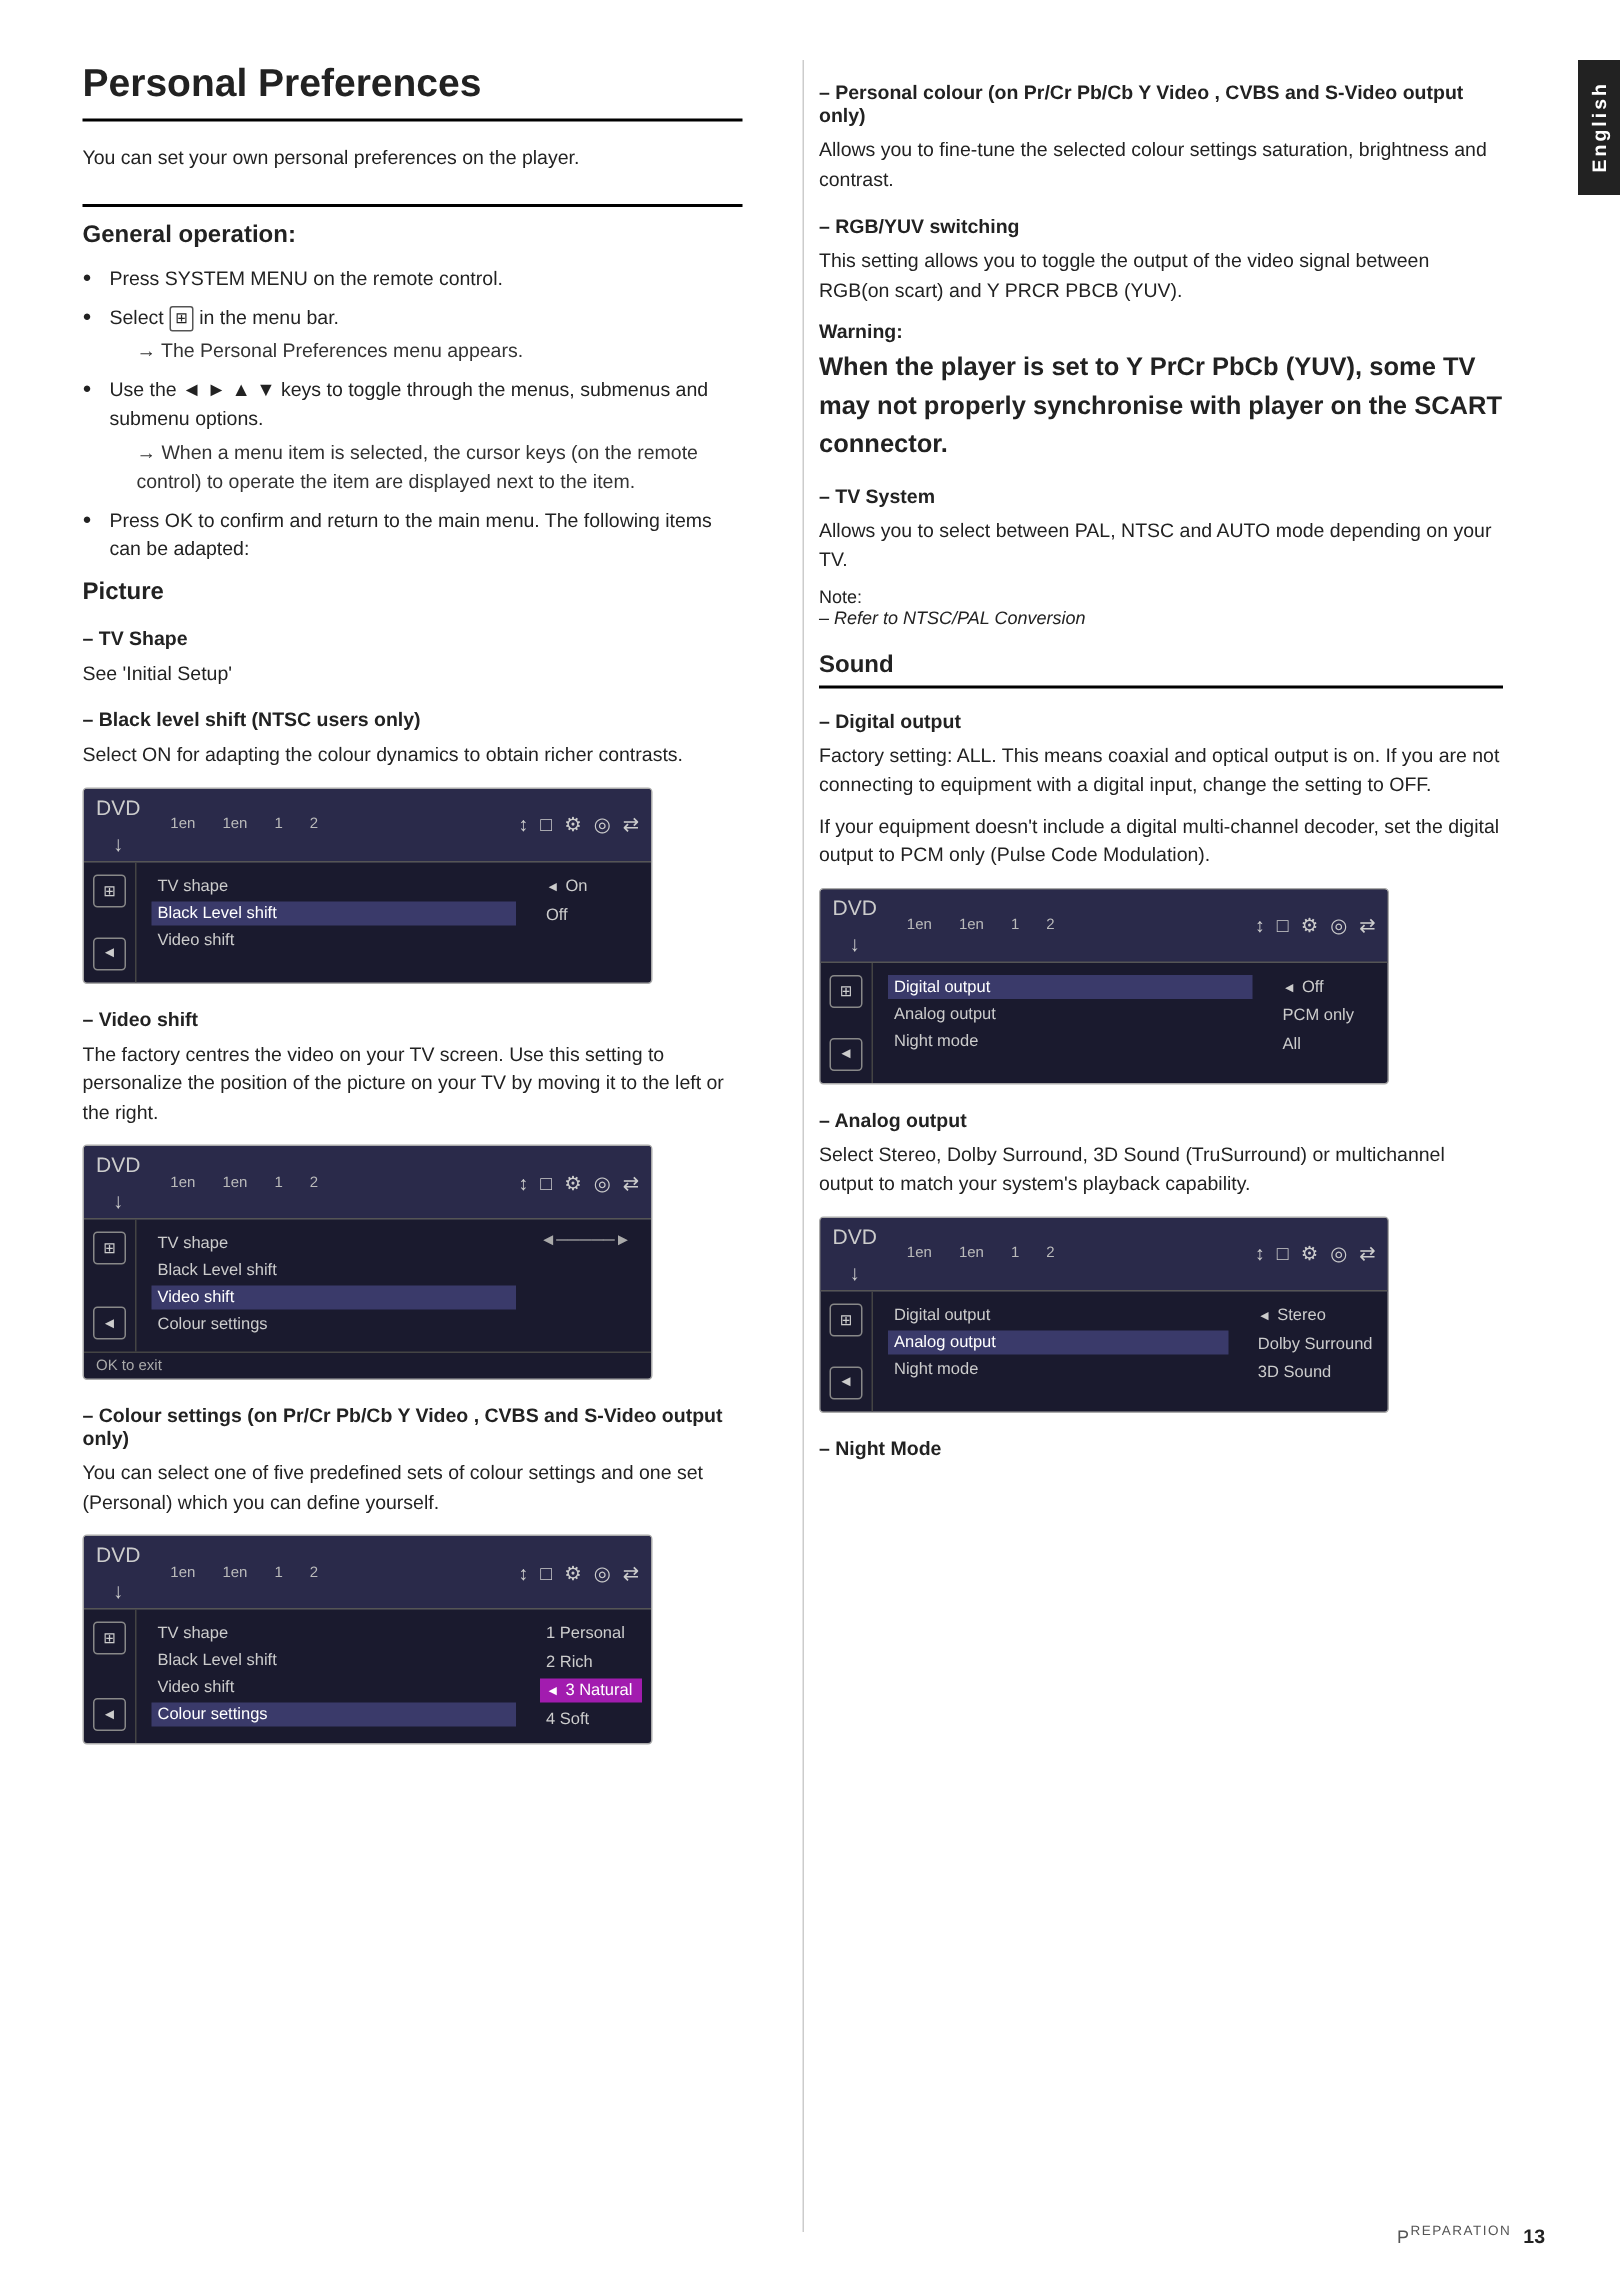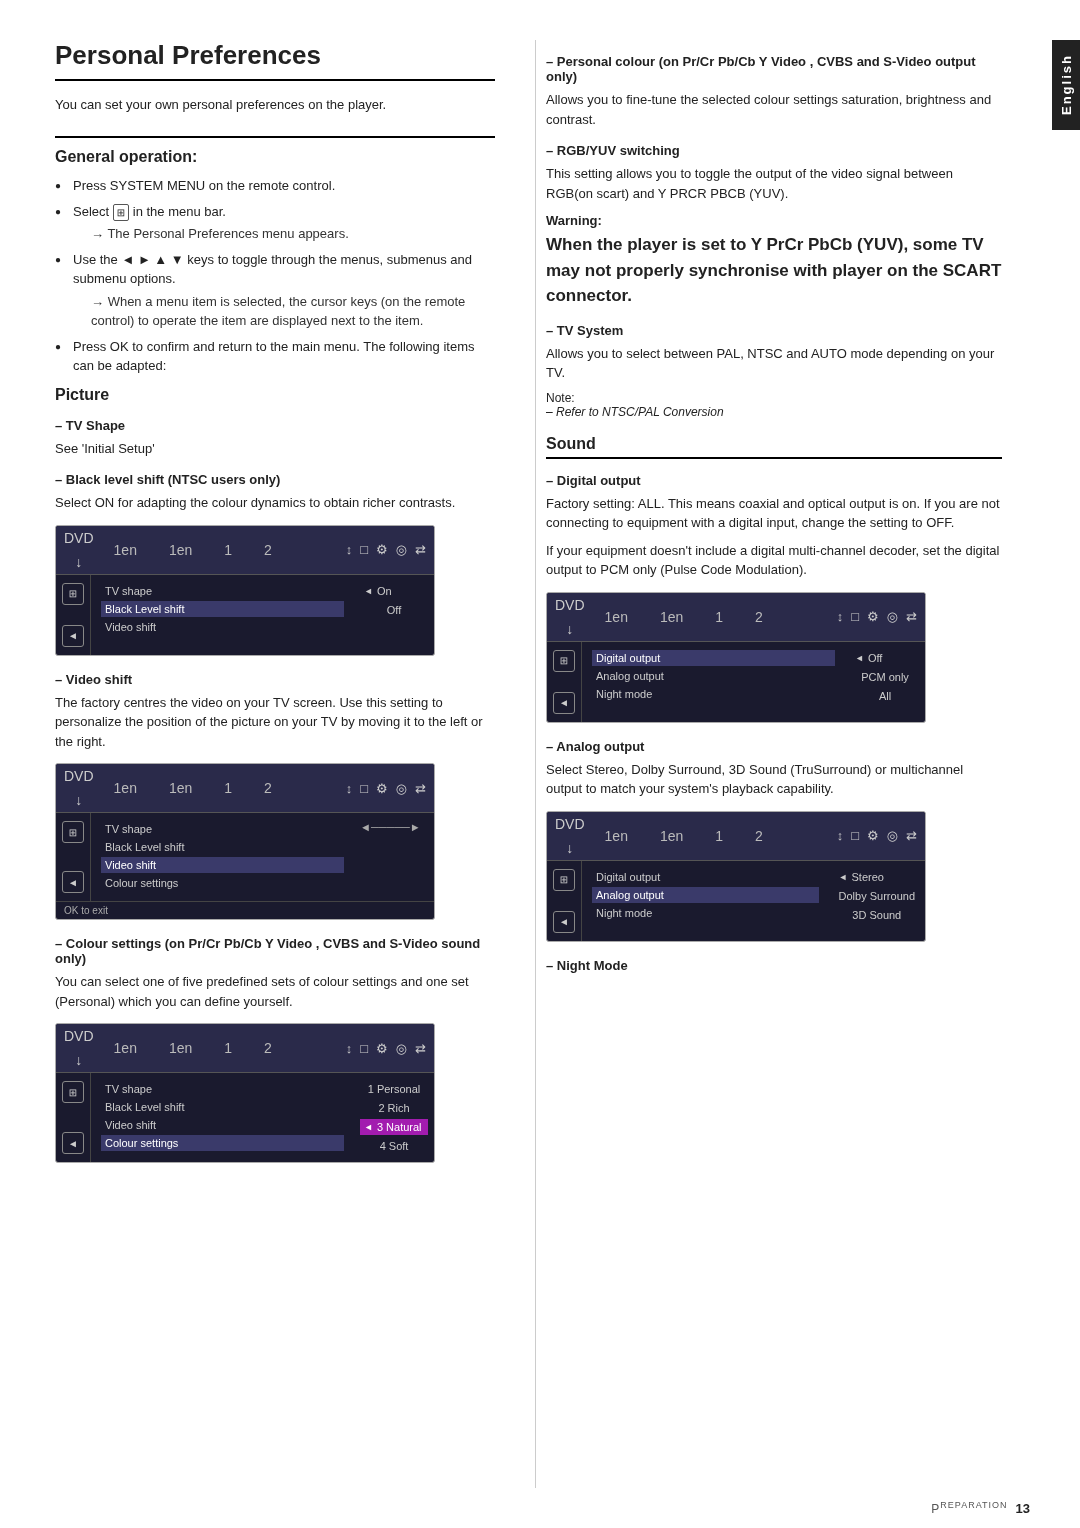--- a/index.html
+++ b/index.html
@@ -162,22 +162,22 @@
     .screen-top-bar .icon-group {
       display: flex;
       gap: 8px;
       align-items: center;
       font-size: 14px;
       color: #ccc;
       flex-direction: column;
     }
     .screen-top-bar .nums {
       display: flex;
-      gap: 32px;
-      font-size: 14px;
+      gap: 18px;
+      font-size: 10px;
       color: #bbb;
       margin-left: 8px;
       align-items: center;
     }
     .screen-body {
       display: flex;
       min-height: 80px;
     }
     .screen-left-icons {
       display: flex;
@@ -220,21 +220,20 @@
       display: flex;
       flex-direction: column;
       padding: 8px 6px;
       gap: 3px;
       min-width: 80px;
     }
     .screen-option {
       font-size: 11px;
       color: #ccc;
       padding: 2px 4px;
-      text-align: center;
     }
     .screen-option.selected {
       background: #a21caf;
       color: #fff;
     }
     .screen-option.current {
       display: flex;
       align-items: center;
       gap: 4px;
     }
@@ -247,21 +246,21 @@
       justify-content: flex-start;
       padding: 3px 8px;
       font-size: 10px;
       color: #aaa;
       border-top: 1px solid #444;
     }
 
     
     .preparation-footer {
       position: absolute;
-      bottom: 12px;
+      bottom: 30px;
       right: 50px;
       font-size: 12px;
       display: flex;
       align-items: center;
       gap: 8px;
       justify-content: center;
     }
     .preparation-label {
       font-size: 12px;
       text-transform: uppercase;
@@ -397,21 +396,21 @@
           </div>
           <div class="screen-options">
             <div style="font-size:11px; color:#aaa; display:flex; align-items:center;">◄─────►</div>
           </div>
         </div>
         <div class="footer-row">
           <span>OK to exit</span>
         </div>
       </div>
 
-      <div class="dash-heading">Colour settings  (on Pr/Cr Pb/Cb Y Video , CVBS and S-Video sound only)</div>
+      <div class="dash-heading">Colour settings  (on Pr/Cr Pb/Cb Y Video , CVBS and S-Video output only)</div>
       <p class="body-text">You can select one of five predefined sets of colour settings and one set (Personal) which you can define yourself.</p>
 
       <div class="screen-mockup">
         <div class="screen-top-bar">
           <div class="icon-group">
             <span>DVD</span>
             <span>↓</span>
           </div>
           <div class="nums">
             <span>1en</span>

